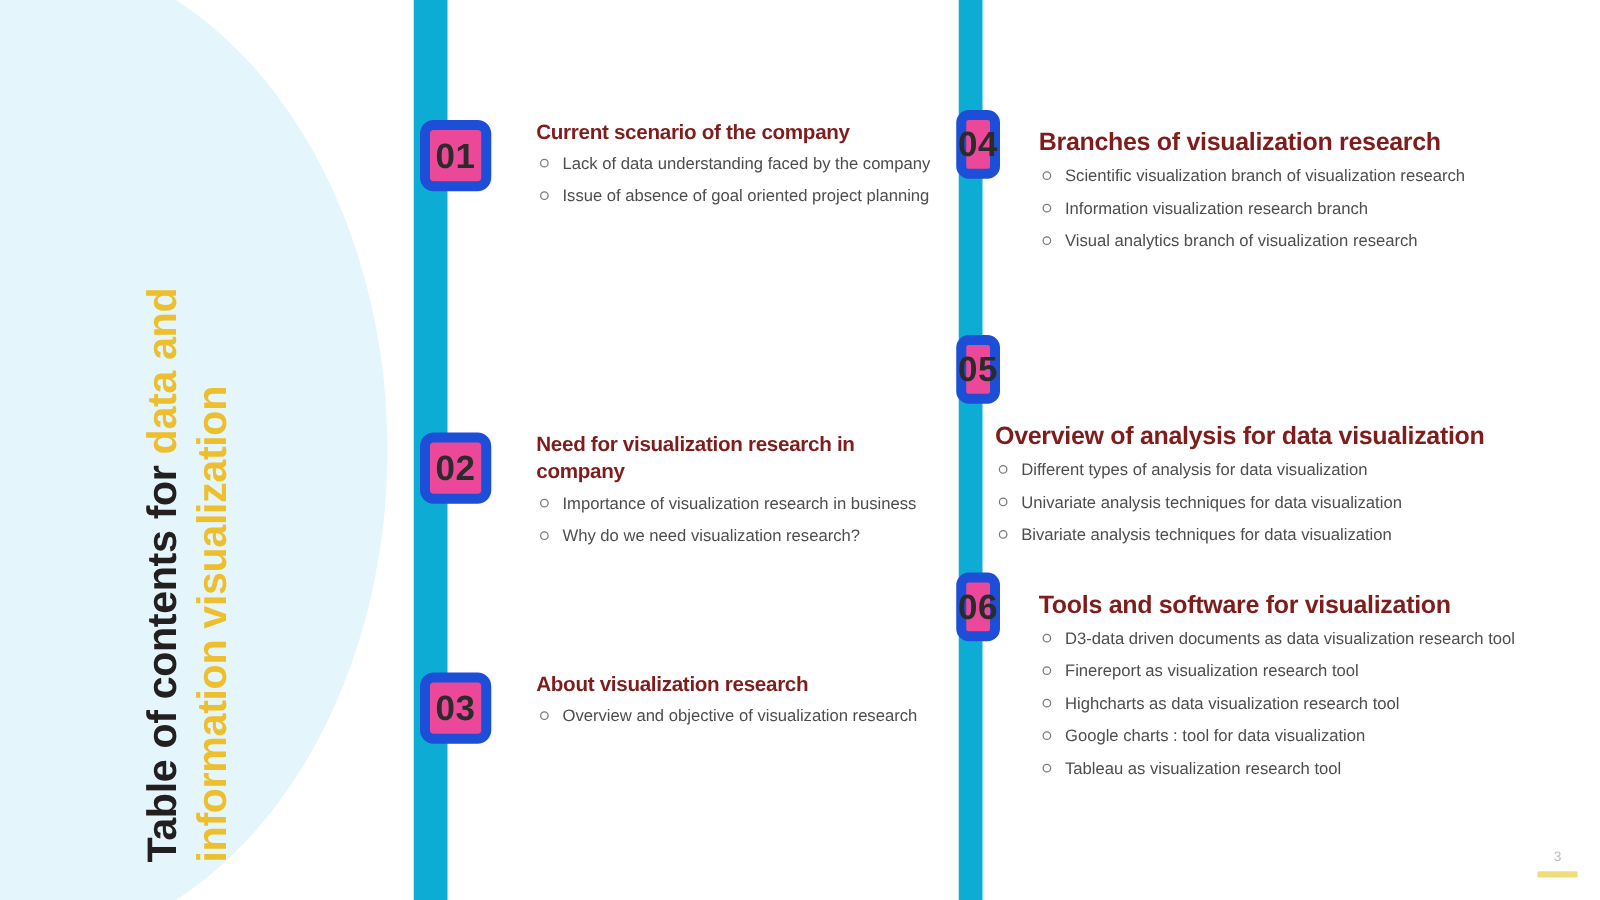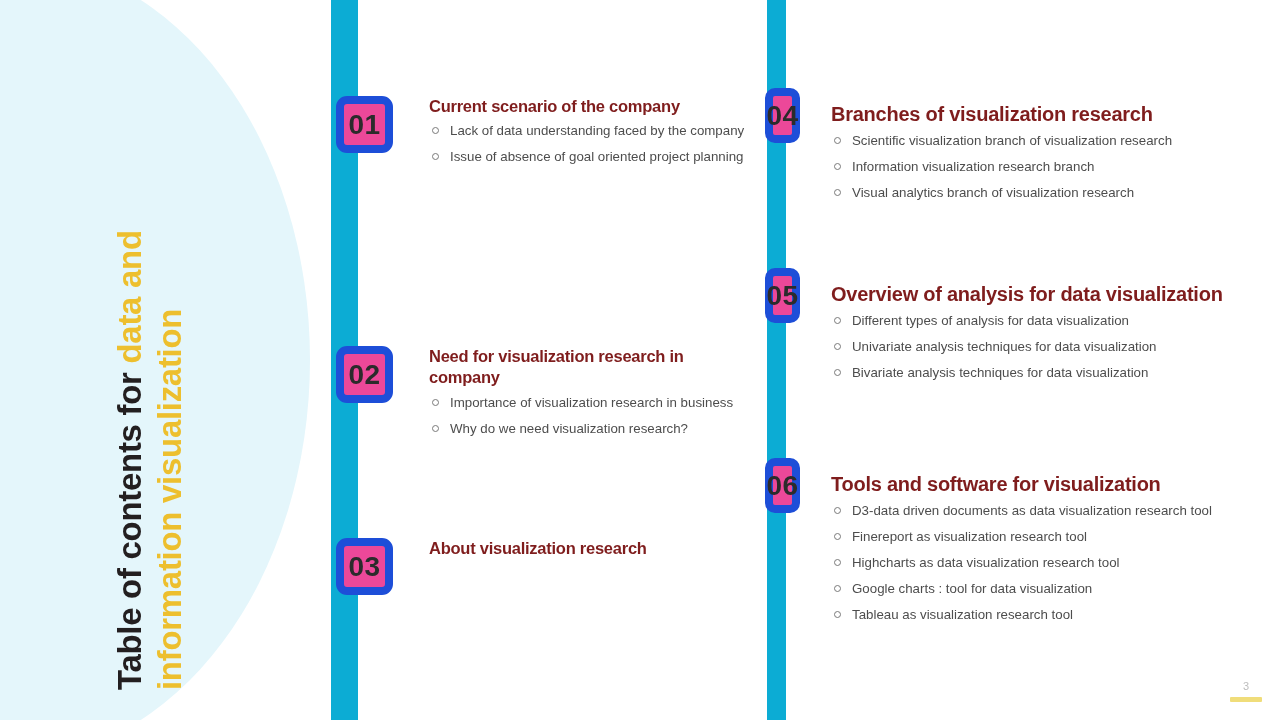--- a/index.html
+++ b/index.html
@@ -216,40 +216,43 @@
           <li><span class="bullet"></span><span>Importance of visualization research in business</span></li>
           <li><span class="bullet"></span><span>Why do we need visualization research?</span></li>
         </ul>
       </div>
     </div>
 
     <div class="section" style="top:538px;">
       <div class="badge">03</div>
       <div class="body-block">
         <div class="sec-heading">About visualization research</div>
+        <ul class="points">
+          <li><span class="bullet"></span><span>Overview and objective of visualization research</span></li>
+        </ul>
       </div>
     </div>
 
   </div>
 
   <div class="col col-right">
 
     <div class="section" style="top:88px;">
       <div class="badge">04</div>
       <div class="body-block">
         <div class="sec-heading">Branches of visualization research</div>
         <ul class="points">
           <li><span class="bullet"></span><span>Scientific visualization branch of visualization research</span></li>
           <li><span class="bullet"></span><span>Information visualization research branch</span></li>
           <li><span class="bullet"></span><span>Visual analytics branch of visualization research</span></li>
         </ul>
       </div>
     </div>
 
-    <div class="section" style="top:268px;">
+    <div class="section" style="top:268px;flex-direction:column;">
       <div class="badge">05</div>
       <div class="body-block">
         <div class="sec-heading">Overview of analysis for data visualization</div>
         <ul class="points">
           <li><span class="bullet"></span><span>Different types of analysis for data visualization</span></li>
           <li><span class="bullet"></span><span>Univariate analysis techniques for data visualization</span></li>
           <li><span class="bullet"></span><span>Bivariate analysis techniques for data visualization</span></li>
         </ul>
       </div>
     </div>

